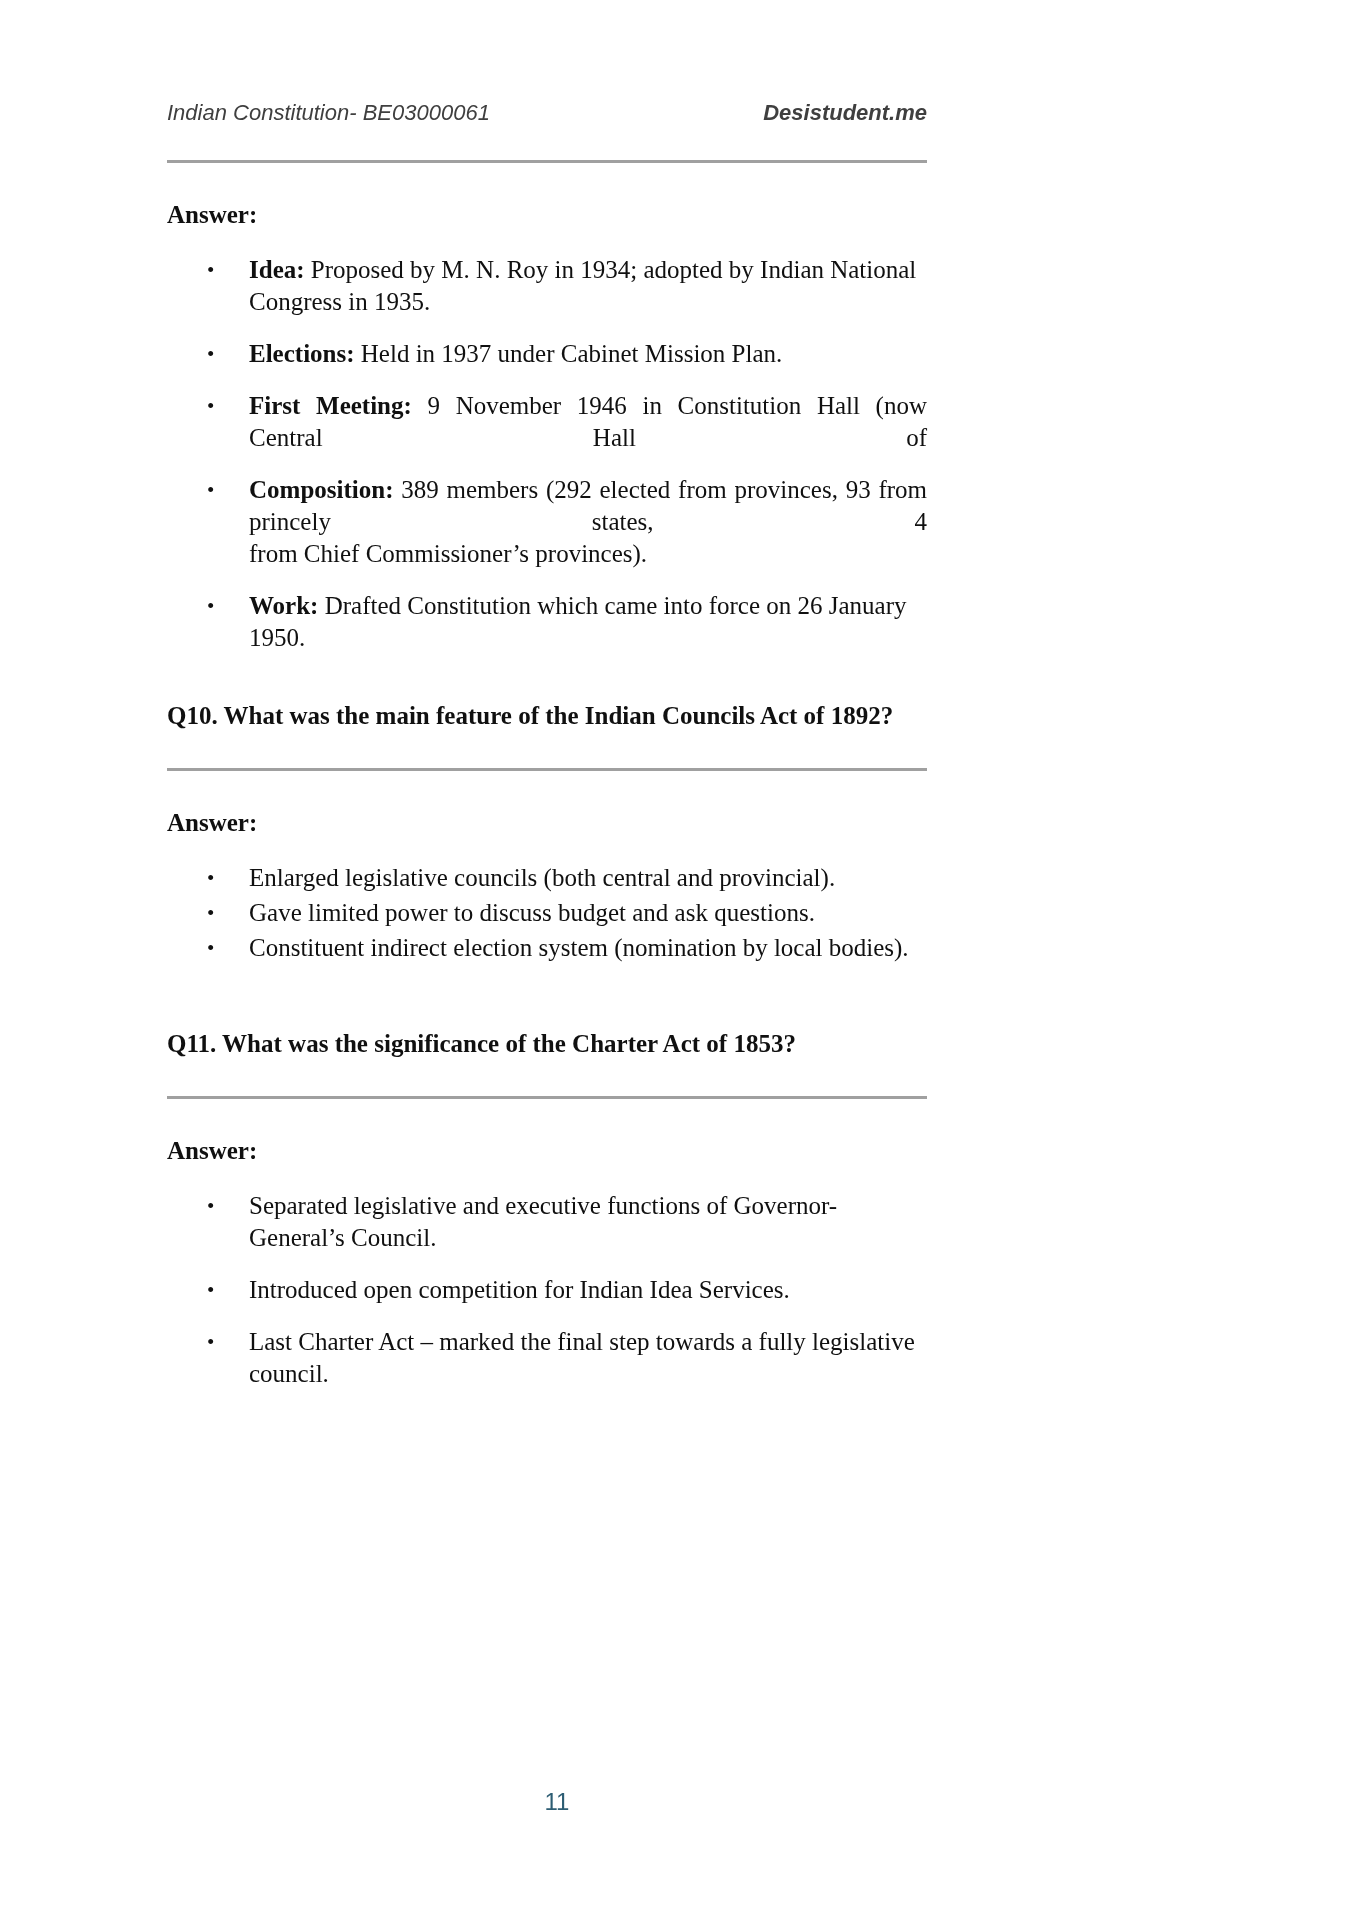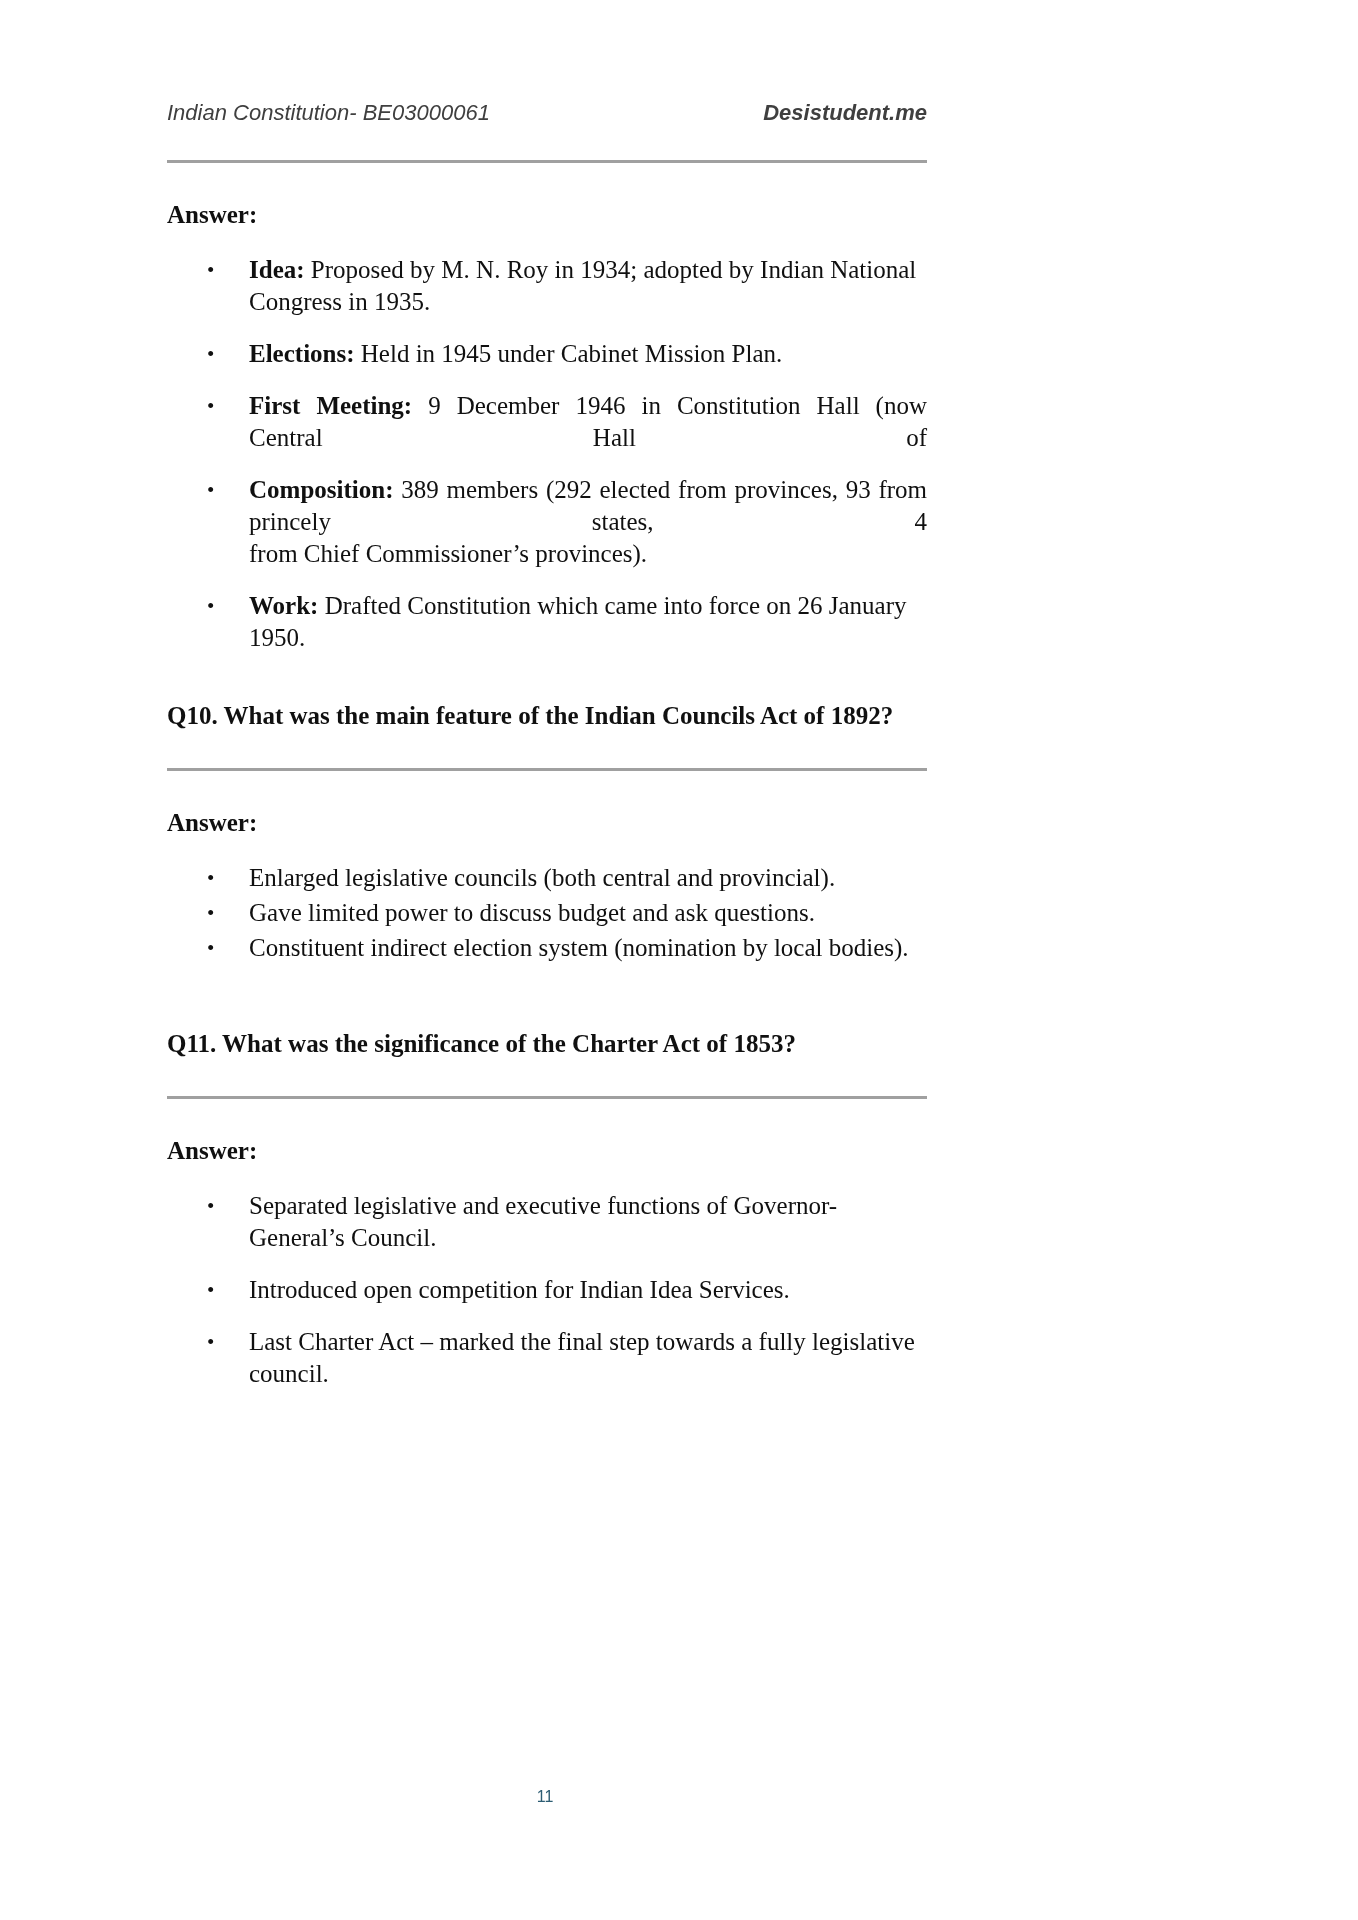--- a/index.html
+++ b/index.html
@@ -77,25 +77,25 @@
     display: block;
     text-align: justify;
     text-align-last: justify;
   }
   .line-plain { display: block; }
   .qa-2 { margin-top: 36px; }
   .qa-3 { margin-top: 64px; }
   .pagenum {
     position: absolute;
     top: 1788px;
-    left: 0;
+    left: 12px;
     width: 100%;
     text-align: center;
     font-family: "Liberation Sans", sans-serif;
-    font-size: 16px;
+    font-size: 24px;
     color: var(--pagenum);
   }
 </style>
 </head>
 <body>
 
 <div class="page">
   <div class="content">
 
     <div class="doc-header">
@@ -106,26 +106,26 @@
     <section class="qa qa-1">
       <div class="rule"></div>
       <p class="answer-label">Answer:</p>
       <ul class="bullets spaced">
         <li>
           <span class="marker">•</span>
           <span class="li-body"><b>Idea:</b> <span>Proposed by M. N. Roy in 1934; adopted by Indian National Congress in 1935.</span></span>
         </li>
         <li>
           <span class="marker">•</span>
-          <span class="li-body"><b>Elections:</b> <span>Held in 1945 under Cabinet Mission Plan.</span></span>
+          <span class="li-body"><b>Elections:</b> <span>Held in 1937 under Cabinet Mission Plan.</span></span>
         </li>
         <li>
           <span class="marker">•</span>
           <span class="li-body">
-            <span class="line-just"><b>First Meeting:</b> <span>9 December 1946 in Constitution Hall (now Central Hall of</span></span>
+            <span class="line-just"><b>First Meeting:</b> <span>9 November 1946 in Constitution Hall (now Central Hall of</span></span>
           </span>
         </li>
         <li>
           <span class="marker">•</span>
           <span class="li-body">
             <span class="line-just"><b>Composition:</b> <span>389 members (292 elected from provinces, 93 from princely states, 4</span></span>
             <span class="line-plain">from Chief Commissioner’s provinces).</span>
           </span>
         </li>
         <li>

